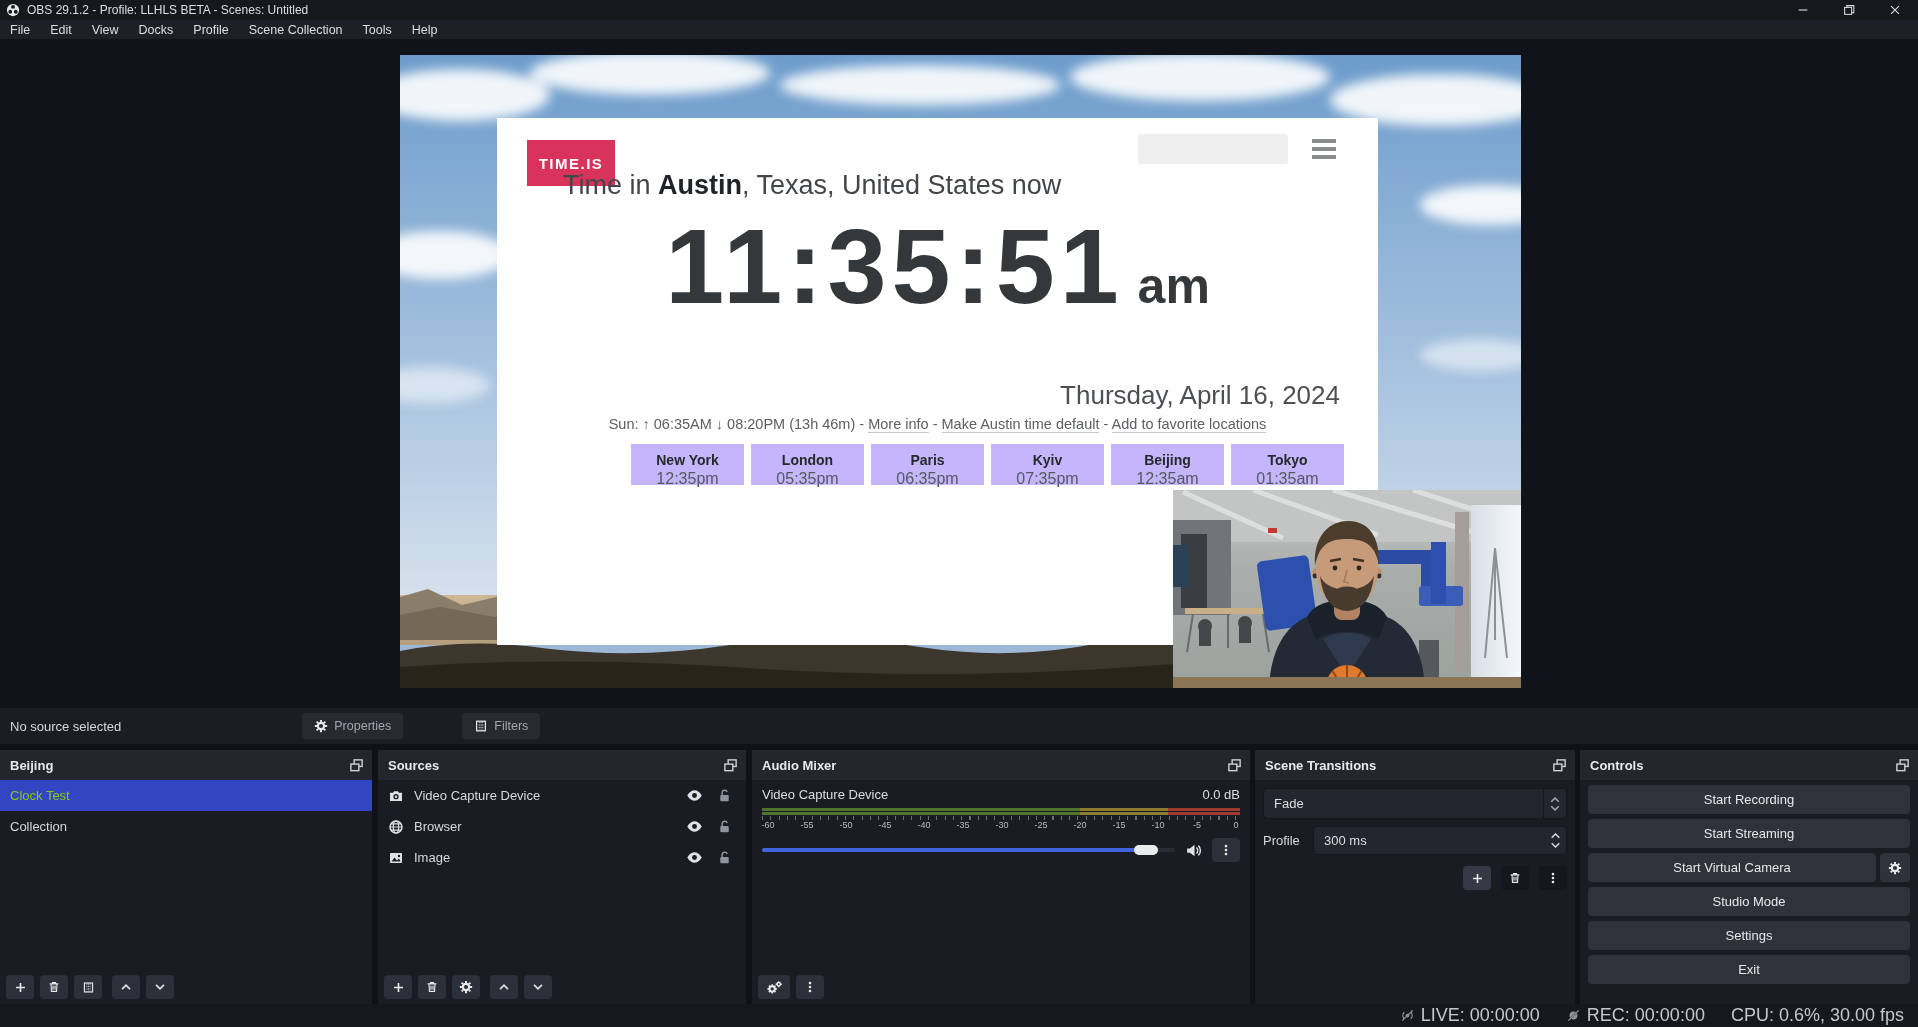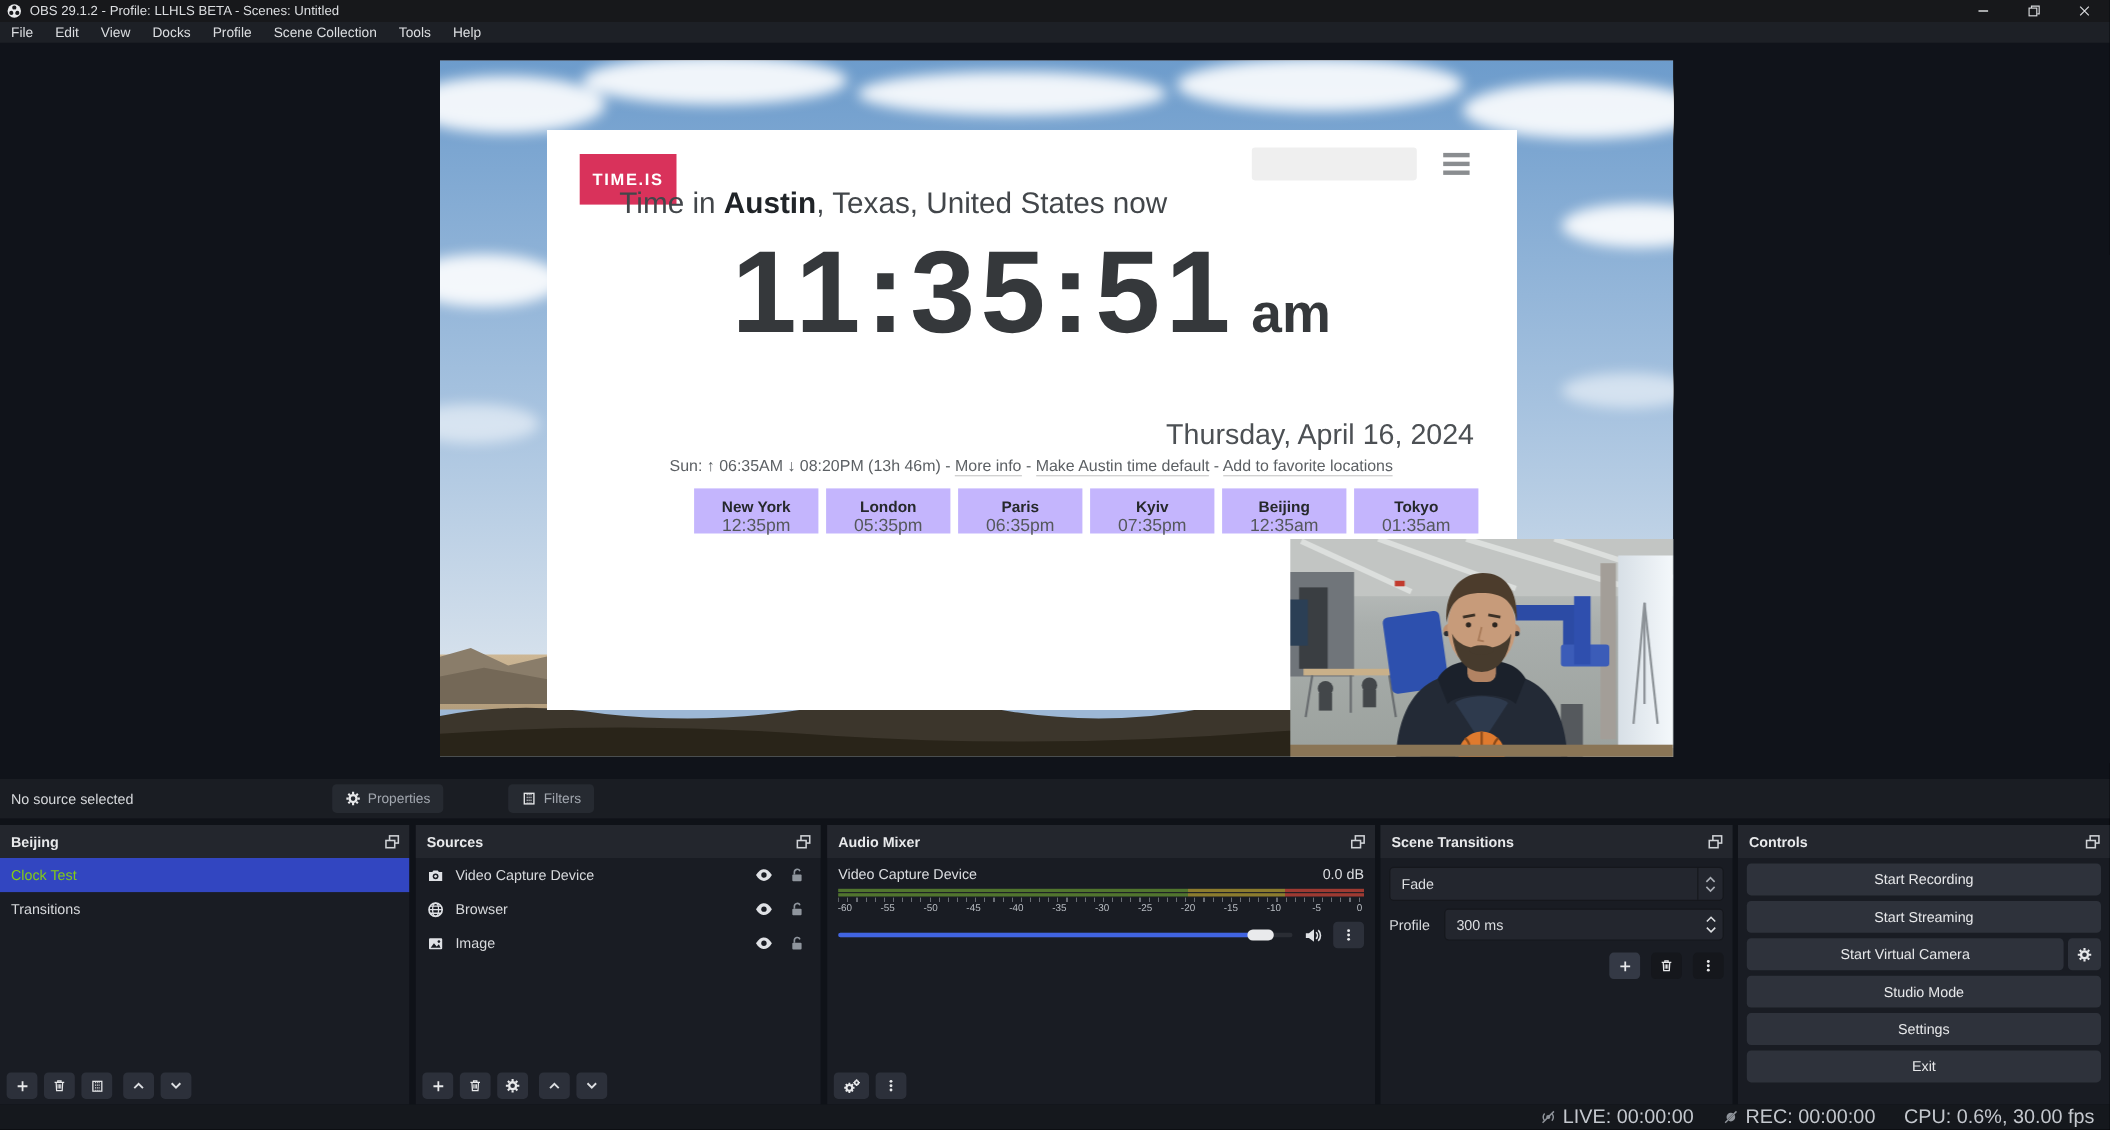--- a/index.html
+++ b/index.html
@@ -420,21 +420,21 @@
 
   <div class="panel" style="left:0;width:372px;">
     <div class="phead">
         <span class="pt">Beijing</span>
         <svg width="15" height="15">
           <use href="#i-popout"></use>
         </svg>
       </div>
     <div class="pbody">
       <div class="sc-item sel">Clock Test</div>
-      <div class="sc-item">Transitions</div>
+      <div class="sc-item">Collection</div>
       <div class="ptools">
         <div class="tbtn">
             <svg width="13" height="13">
               <use href="#i-plus"></use>
             </svg>
           </div>
         <div class="tbtn">
             <svg width="14" height="14">
               <use href="#i-trash"></use>
             </svg>

